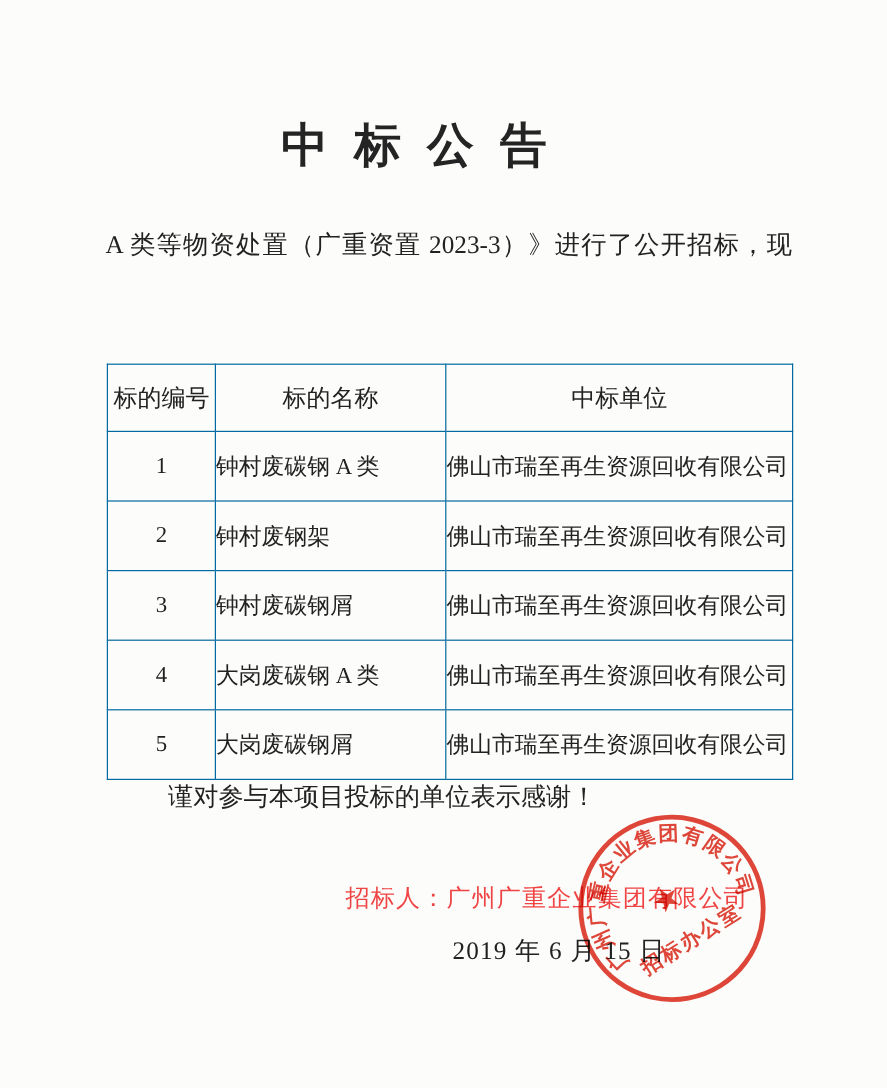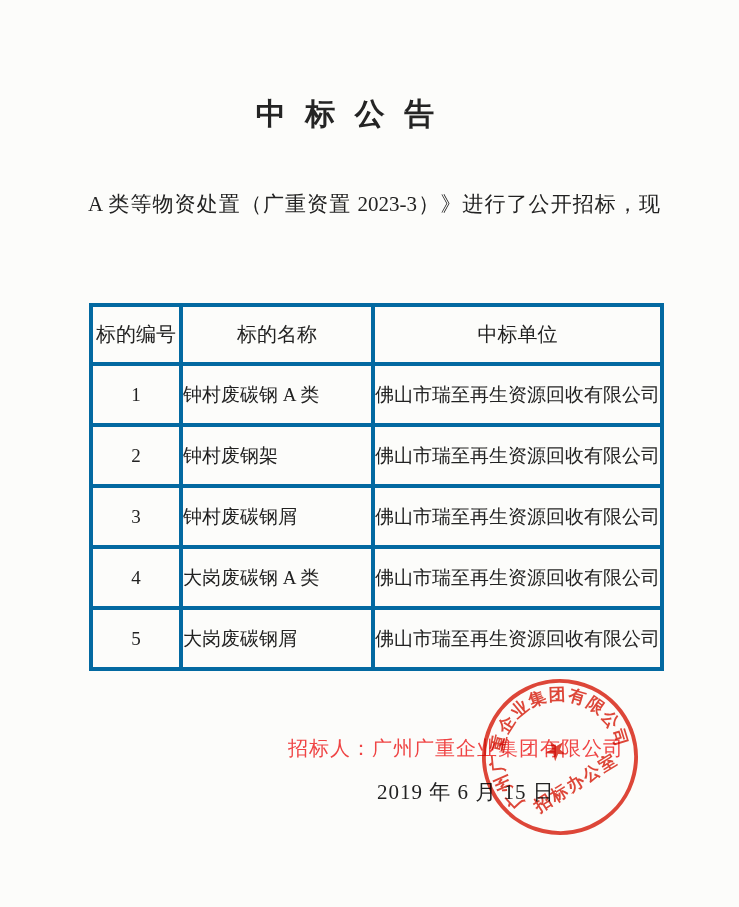--- a/index.html
+++ b/index.html
@@ -7,39 +7,39 @@
     width:739px;height:907px;overflow:hidden;position:relative;
     background:#fcfcfa;
     font-family:"Liberation Serif","DejaVu Serif",serif;
     color:#1f1f1f;
     -webkit-font-smoothing:antialiased;
   }
   .page{position:absolute;inset:0;}
 
   .doc-title{
     position:absolute;top:94px;left:0;width:696px;
-    text-align:center;font-size:30px;font-weight:bold;
+    text-align:center;font-size:39px;font-weight:bold;
     letter-spacing:6px;color:#242424;
   }
 
   .intro{
     position:absolute;top:181px;left:88px;width:572px;
     font-size:21px;line-height:47px;color:#222;
   }
   .intro .line{height:47px;white-space:nowrap;}
   .intro .line.justify{white-space:normal;text-align:justify;text-align-last:justify;}
   .intro .line.indent{padding-left:45px;box-sizing:border-box;}
 
   table.results{
     position:absolute;left:89px;top:303px;width:571px;
     border-collapse:collapse;table-layout:fixed;
     font-size:19px;color:#222;
   }
   table.results td,table.results th{
-    border:4px solid #0369a1;
+    border:1px solid #0369a1;
     font-weight:normal;vertical-align:middle;
     padding:0;
   }
   table.results th{height:55px;font-size:20px;text-align:center;}
   table.results td{height:57px;}
   td.c-no{text-align:center;}
   td.c-name{text-align:left;padding-left:22px;}
   td.c-winner{text-align:left;}
 
   .thanks{
@@ -126,20 +126,21 @@
       <td class="c-winner">佛山市瑞至再生资源回收有限公司</td>
     </tr>
     <tr>
       <td class="c-no">5</td>
       <td class="c-name">大岗废碳钢屑</td>
       <td class="c-winner">佛山市瑞至再生资源回收有限公司</td>
     </tr>
   </tbody>
     </table>
 
+  <div class="thanks">谨对参与本项目投标的单位表示感谢！</div>
 
   <div class="sig-issuer">招标人：广州广重企业集团有限公司</div>
   <div class="sig-date">2019 年 6 月 15 日</div>
 
   <div class="seal">
     <div class="seal-ring"></div>
     <svg class="seal-svg" width="156" height="156" viewBox="0 0 156 156">
       <defs>
         <path id="sealArcPath" d="M 24.4 97.5 A 57 57 0 1 1 131.6 97.5" fill="none"></path>
       </defs>

